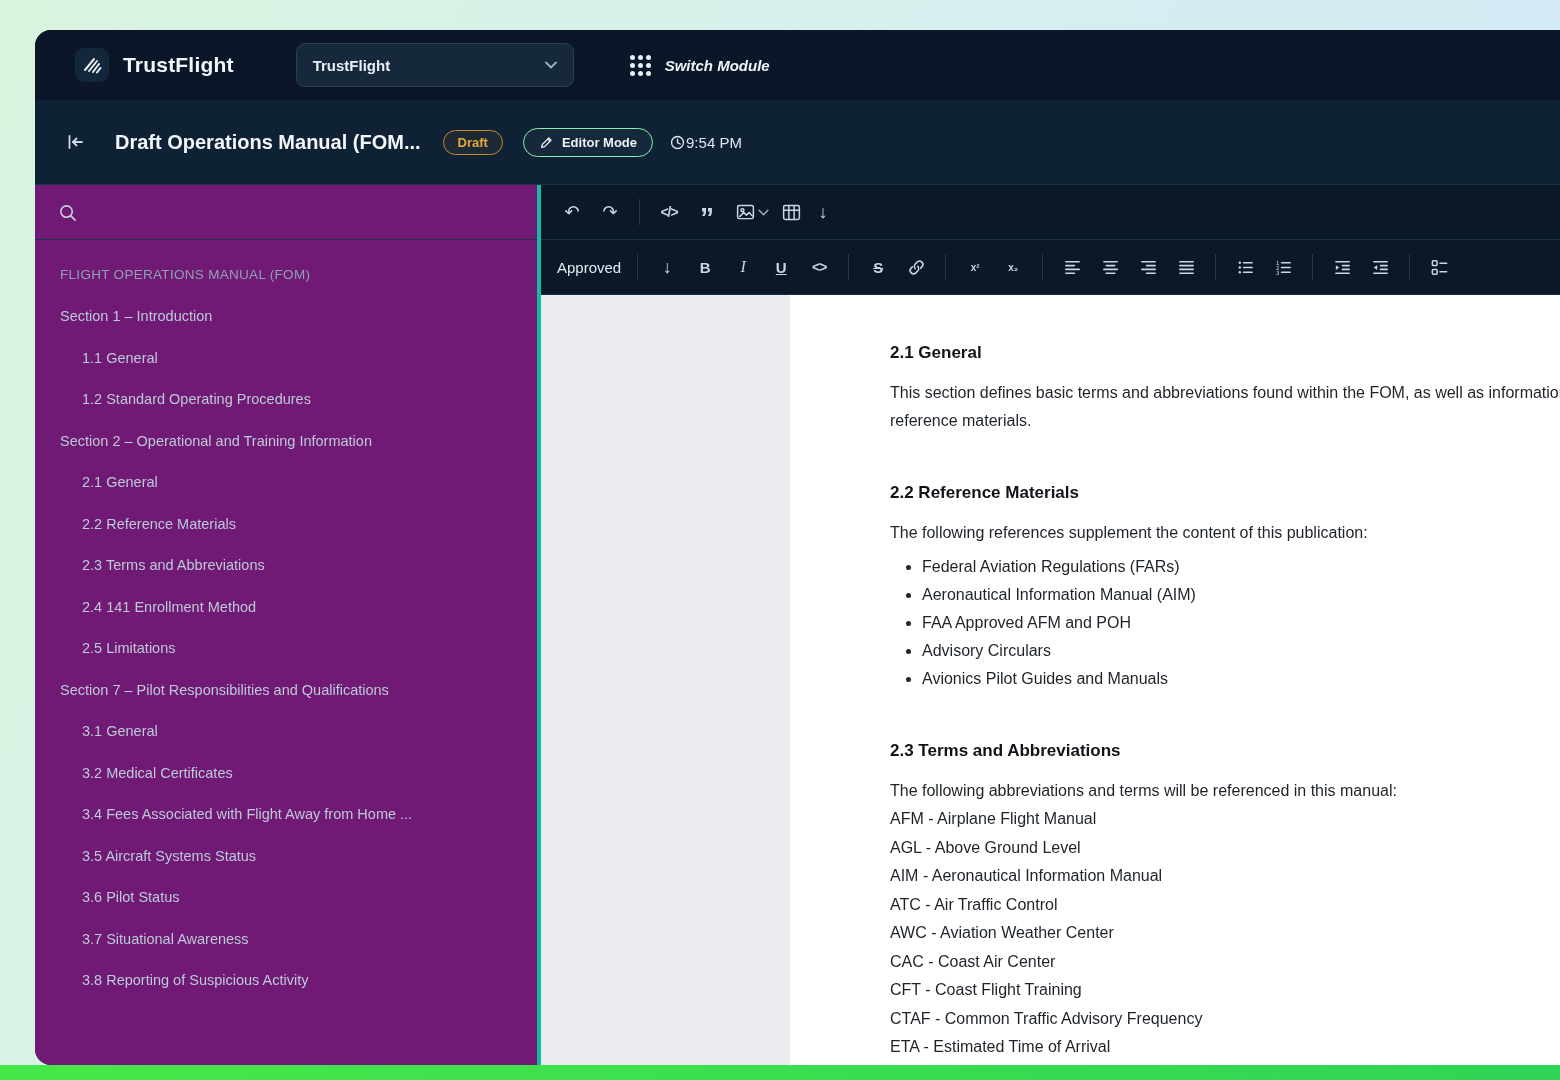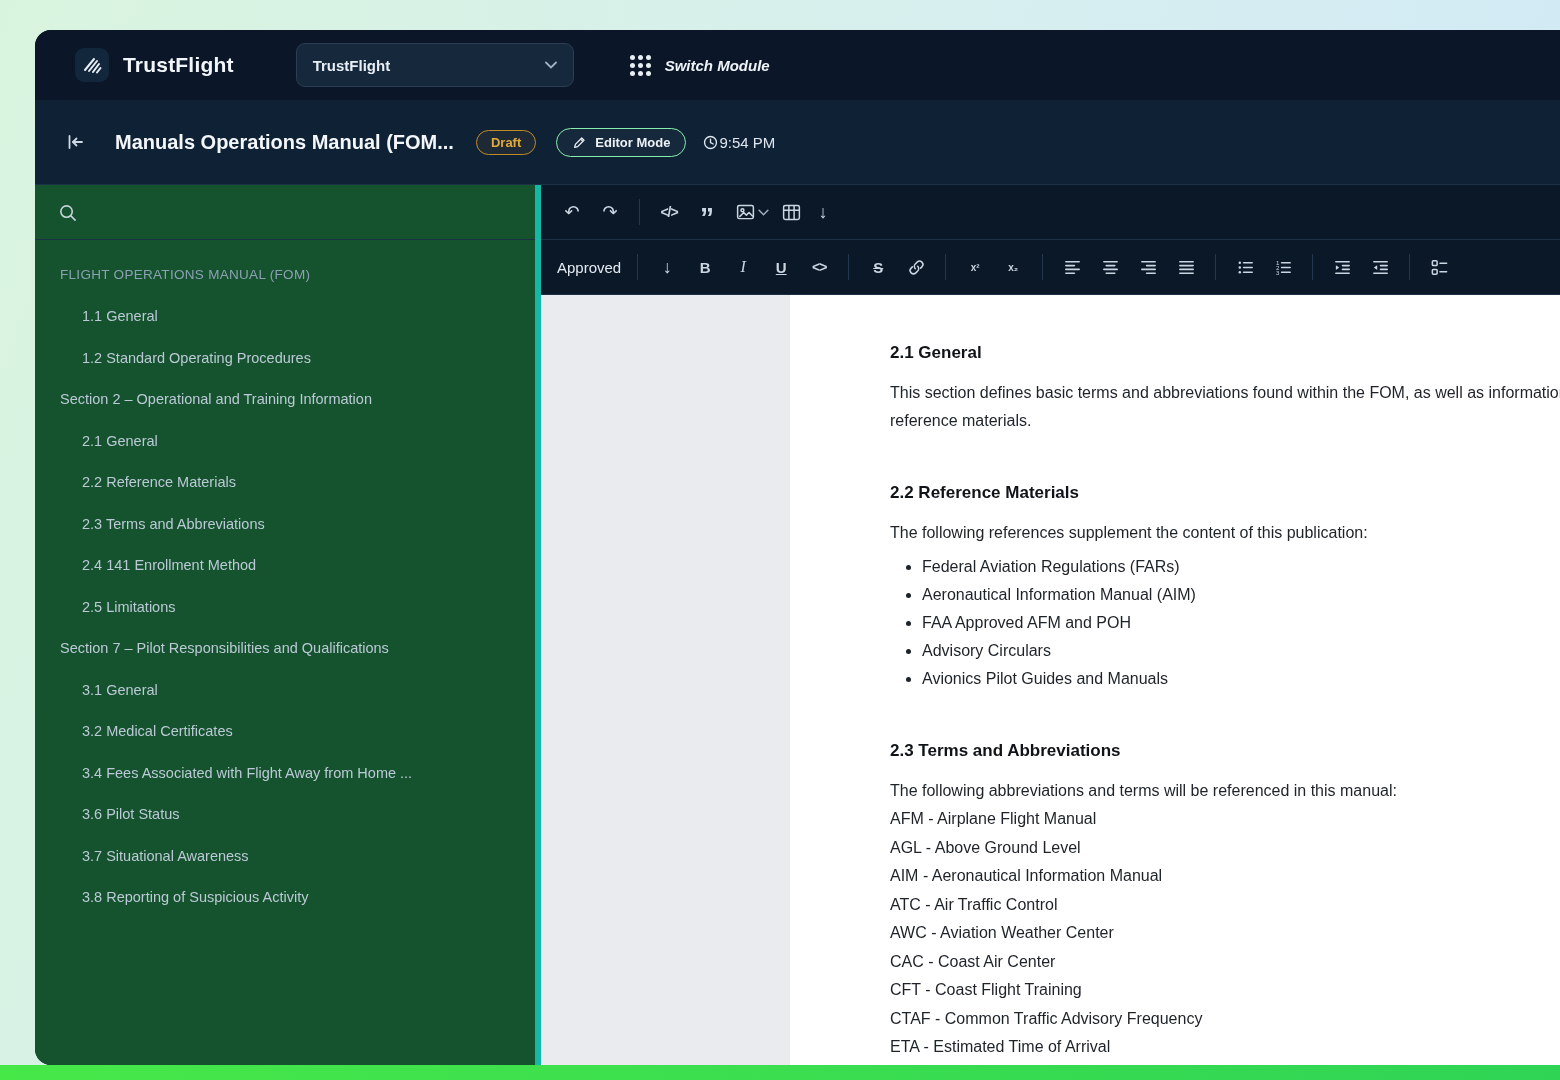--- a/index.html
+++ b/index.html
@@ -33,21 +33,21 @@
   .badge-draft { margin-left:22px; border:1px solid #c08a2a; color:#e2a93e; background:rgba(226,169,62,.07);
     font-size:13px; font-weight:700; padding:4px 14px; border-radius:999px; }
   .editor-mode { margin-left:20px; display:flex; align-items:center; gap:8px; background:#16283c;
     border:1px solid #86efac; color:#eef2f7; border-radius:999px; padding:6px 15px; font-size:13px; font-weight:700; cursor:pointer; }
   .time-chip { margin-left:16px; display:flex; align-items:center; color:#dfe6ee; font-size:15px; }
 
   
   .main { flex:1; display:flex; min-height:0; }
 
   
-  .sidebar { width:506px; flex:0 0 auto; background:#14532d; border-right:6px solid #14b8a6; display:flex; flex-direction:column; min-height:0; }
+  .sidebar { width:506px; flex:0 0 auto; background:#701a75; border-right:4px solid #14b8a6; display:flex; flex-direction:column; min-height:0; }
   .search-row { height:55px; flex:0 0 auto; border-bottom:1px solid #1d3146; display:flex; align-items:center; padding-left:23px; }
   .tree { flex:1; overflow:hidden; padding-top:14px; }
   .tree-root { height:41.5px; display:flex; align-items:center; padding-left:25px; color:#8da0b4;
     font-size:13.5px; letter-spacing:.3px; cursor:pointer; }
   .tree-item { height:41.5px; display:flex; align-items:center; padding-left:25px; color:#bcc9d7; font-size:14.5px;
     cursor:pointer; white-space:nowrap; }
   .tree-item.lvl1 { padding-left:47px; }
 
   
   .editor-col { flex:1; display:flex; flex-direction:column; min-width:0; }
@@ -120,21 +120,21 @@
   </div>
 
   <div class="header2">
     <button class="icon-btn">
       <svg width="20" height="20" viewBox="0 0 20 20" fill="none" stroke="currentColor" stroke-width="1.8" stroke-linecap="round" stroke-linejoin="round">
         <line x1="4.5" y1="4" x2="4.5" y2="16"></line>
           <line x1="17" y1="10" x2="8" y2="10"></line>
           <polyline points="11.5,6.5 8,10 11.5,13.5"></polyline>
       </svg>
     </button>
-    <div class="doc-title">Manuals Operations Manual (FOM...</div>
+    <div class="doc-title">Draft Operations Manual (FOM...</div>
     <div class="badge-draft">Draft</div>
     <div class="editor-mode">
       <svg width="15" height="15" viewBox="0 0 20 20" fill="none" stroke="#eef2f7" stroke-width="1.7" stroke-linejoin="round">
         <path d="M3.5 16.5l1-4 8.5-8.5 3 3-8.5 8.5-4 1z"></path>
           <line x1="11.5" y1="5.5" x2="14.5" y2="8.5"></line>
       </svg>
       <span>Editor Mode</span>
     </div>
     <div class="time-chip">
       <svg width="17" height="17" viewBox="0 0 20 20" fill="none" stroke="#dfe6ee" stroke-width="1.6" stroke-linecap="round">
@@ -151,20 +151,23 @@
       <div class="search-row">
         <svg width="19" height="19" viewBox="0 0 20 20" fill="none" stroke="#c7d2dd" stroke-width="1.7" stroke-linecap="round">
           <circle cx="9" cy="9" r="6"></circle>
             <line x1="13.6" y1="13.6" x2="18" y2="18"></line>
         </svg>
       </div>
       <div class="tree">
         <div class="tree-root">FLIGHT OPERATIONS MANUAL (FOM)</div>
         <div>
 
+            <div class="tree-item lvl0">
+              <span>Section 1 – Introduction</span>
+            </div>
 
             <div class="tree-item lvl1">
               <span>1.1 General</span>
             </div>
 
             <div class="tree-item lvl1">
               <span>1.2 Standard Operating Procedures</span>
             </div>
 
 
@@ -202,20 +205,23 @@
 
             <div class="tree-item lvl1">
               <span>3.2 Medical Certificates</span>
             </div>
 
 
             <div class="tree-item lvl1">
               <span>3.4 Fees Associated with Flight Away from Home ...</span>
             </div>
 
+            <div class="tree-item lvl1">
+              <span>3.5 Aircraft Systems Status</span>
+            </div>
 
             <div class="tree-item lvl1">
               <span>3.6 Pilot Status</span>
             </div>
 
             <div class="tree-item lvl1">
               <span>3.7 Situational Awareness</span>
             </div>
 
             <div class="tree-item lvl1">

